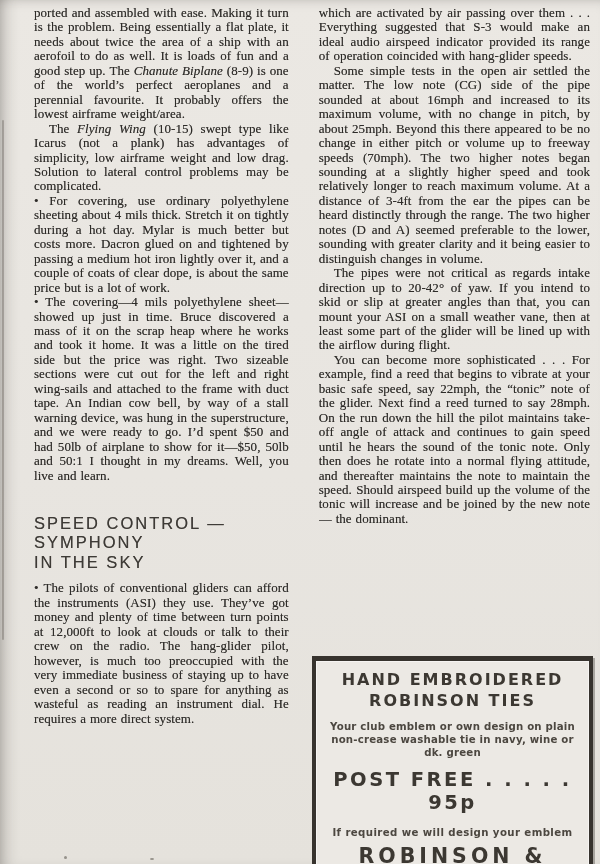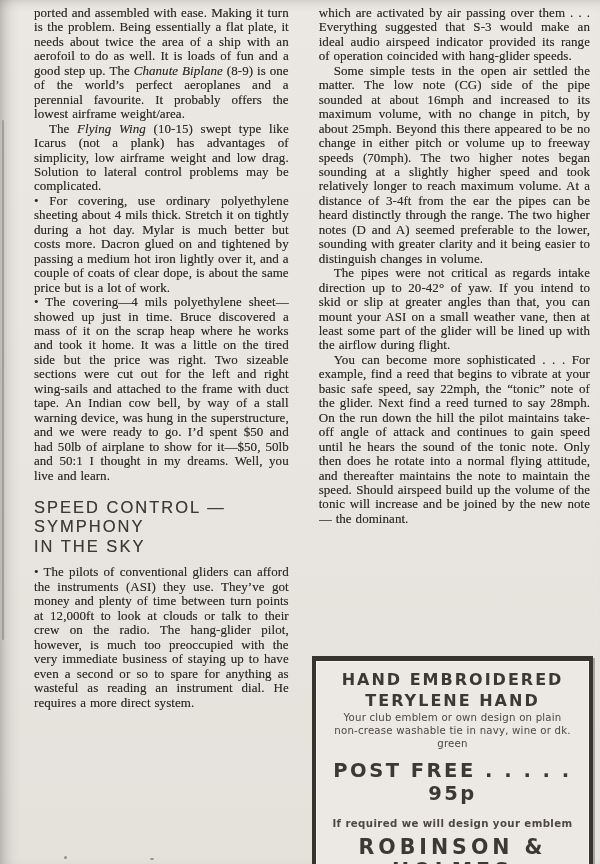--- a/index.html
+++ b/index.html
@@ -43,21 +43,21 @@
     line-height: 14.45px;
     text-align: justify;
     letter-spacing: 0.05px;
     word-spacing: 0.6px;
     text-shadow: 0 0 0.4px rgba(46,44,41,0.55);
   }
   p.body-para.indent { text-indent: 15px; font-family: Liberation Serif, serif; }
   p.body-para i { font-style: italic; }
 
   h2.section-heading {
-    margin: 15px 0 9px 0;
+    margin: 31px 0 9px 0;
     font-family: "Liberation Sans", sans-serif;
     font-weight: 400;
     font-size: 16.5px;
     line-height: 19.5px;
     letter-spacing: 2px;
     color: #3d3a36;
     text-shadow: 0 0 0.4px rgba(61,58,54,0.6);
   }
 
   .ad-box {
@@ -73,21 +73,22 @@
     font-family: "DejaVu Sans", sans-serif;
     color: #423e38;
     padding: 9px 6px 8px;
   }
   .ad-title {
     font-size: 16px; font-weight: 700;
     letter-spacing: 2px; line-height: 20.5px;
     color: #3c3832;
   }
   .ad-body {
-    font-size: 10.2px; font-weight: 400;
+    margin-top: 9px;
+    font-size: 10.2px; font-weight: 700;
     line-height: 13px; letter-spacing: 0.2px;
     color: #4c4740;
   }
   .ad-price {
     margin-top: 9px;
     font-size: 19.5px; font-weight: 700;
     letter-spacing: 2.5px; color: #3c3832;
   }
   .ad-note {
     margin-top: 13px;
@@ -127,21 +128,21 @@
   </div>
 </div>
 
 <div class="edge-line"></div>
 <div class="smudge-dot smudge-a"></div>
 <div class="smudge-dot smudge-b"></div>
 
 <div class="ad-box">
   <div class="ad-title">
     <div>HAND EMBROIDERED</div>
-    <div>TERYLENE HAND</div>
+    <div>ROBINSON TIES</div>
   </div>
   <div class="ad-body">
     <div>Your club emblem or own design on plain</div>
     <div>non-crease washable tie in navy, wine or dk. green</div>
   </div>
   <div class="ad-price">POST FREE . . . . . 95p</div>
   <div class="ad-note">If required we will design your emblem</div>
   <div class="ad-company">ROBINSON  &amp;  HOLMES</div>
 
 </div>

